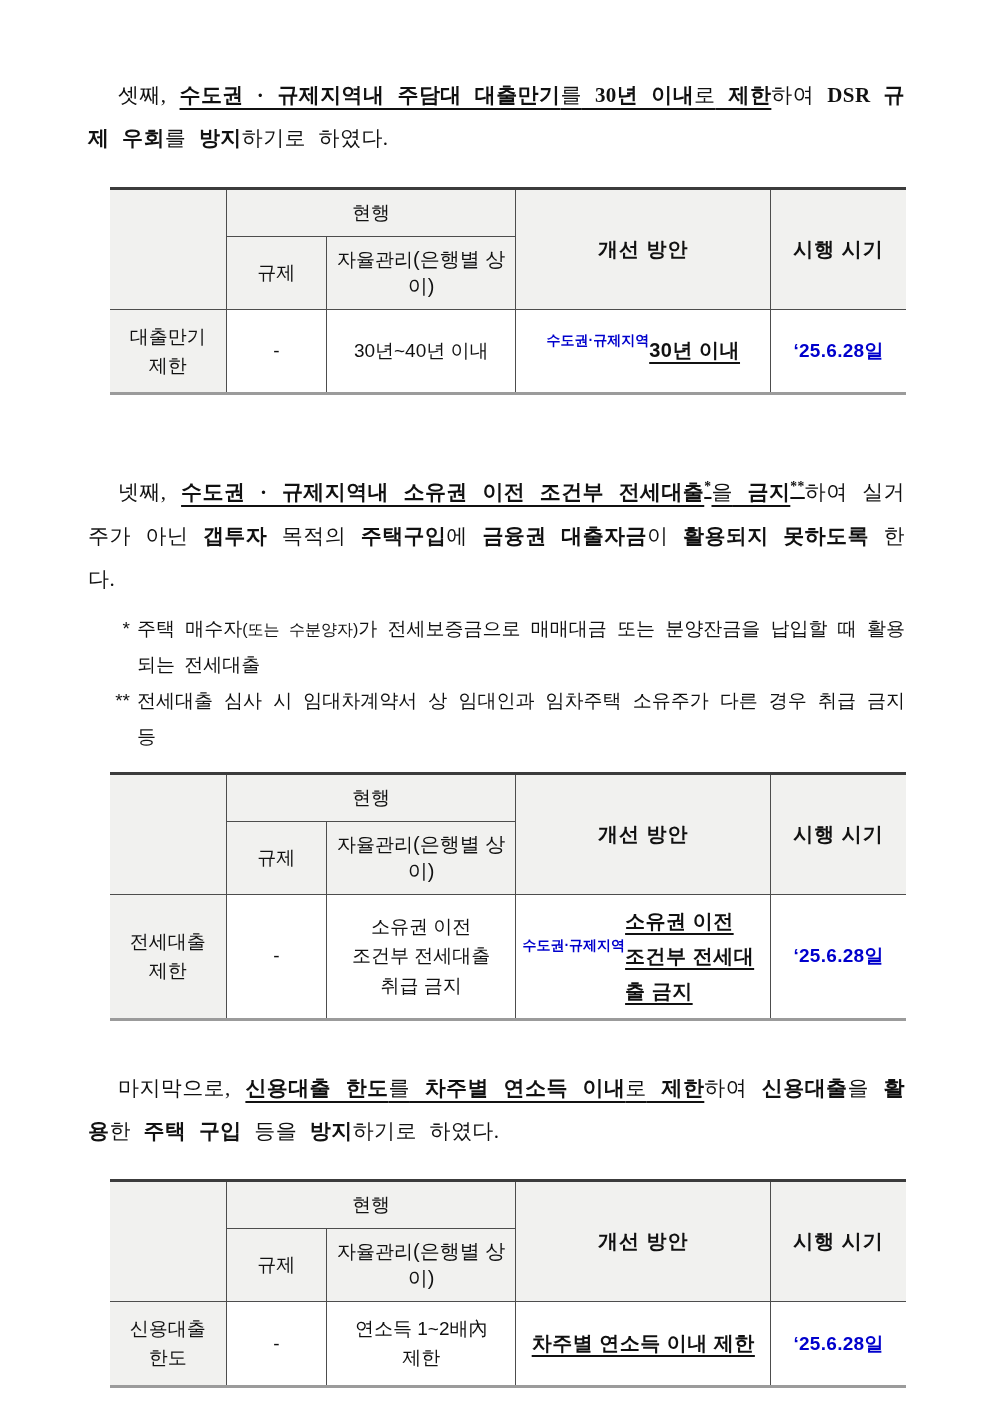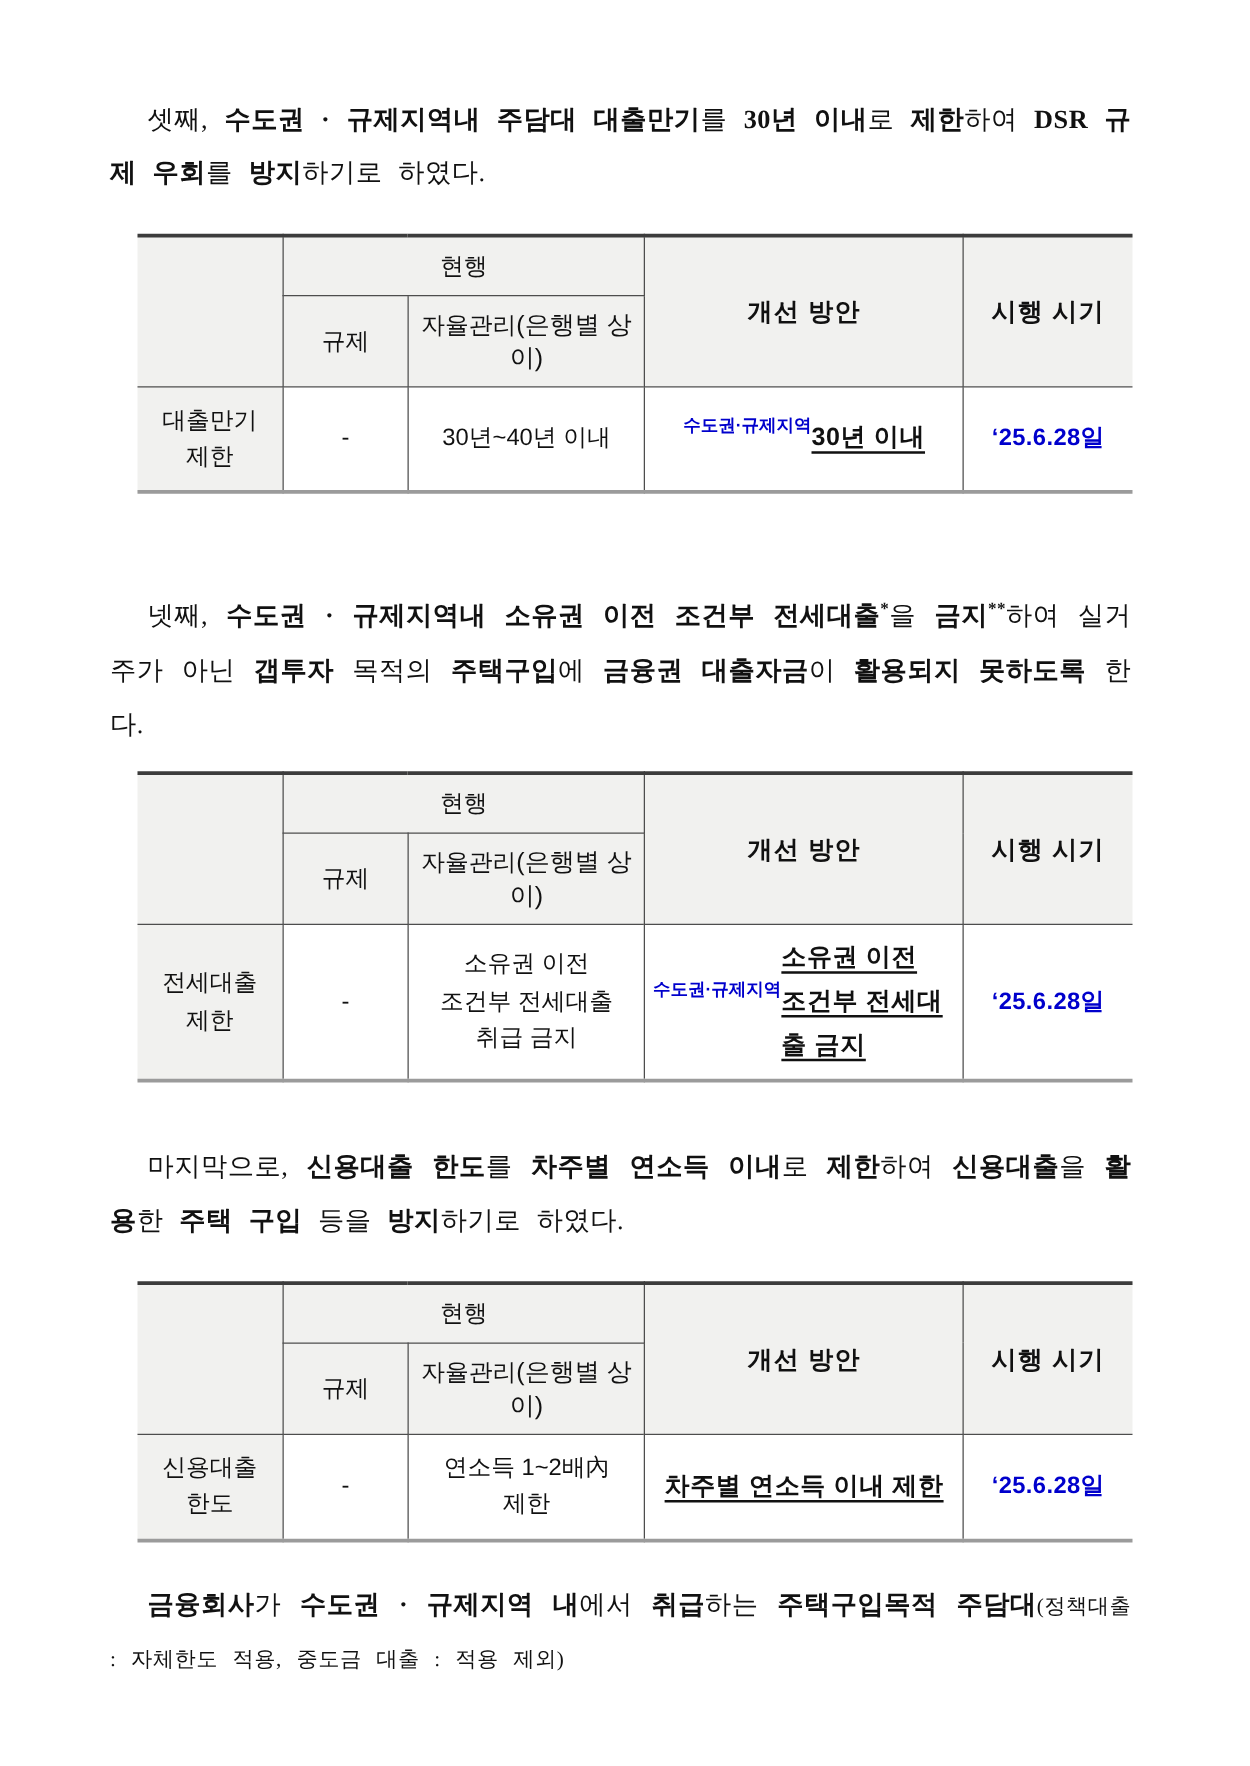--- a/index.html
+++ b/index.html
@@ -15,21 +15,21 @@
     width:1000px;min-height:1413px;background:#ffffff;position:relative;
     font-family:"Liberation Serif","DejaVu Serif",serif;color:#111;
   }
   .content{padding:74px 95px 0 88px;}
   
   .body-text{
     font-size:21px;line-height:2.06;text-align:justify;
     letter-spacing:0.4px;word-spacing:7px;text-indent:30px;
   }
   .body-text .b{font-weight:bold;}
-  .body-text .u{text-underline-offset:6px;text-decoration-thickness:1.5px;}
+  .body-text .u{text-decoration:underline;text-underline-offset:6px;text-decoration-thickness:1.5px;}
   .body-text .sm{font-size:17px;}
   sup{font-size:0.65em;}
   
   .footnotes{margin-top:10px;font-family:"Liberation Sans","DejaVu Sans",sans-serif;}
   .footnote{
     font-size:19px;line-height:1.9;text-align:justify;word-spacing:4px;
     padding-left:49px;
   }
   .footnote .fn-marker{display:inline-block;width:36px;margin-left:-36px;text-align:right;padding-right:7px;}
   .footnote .sm{font-size:16px;}
@@ -122,20 +122,24 @@
                 <span class="imp-main">30년 이내</span>
               </div>
           </td>
           <td class="timing">‘25.6.28일</td>
         </tr>
       </tbody>
     </table>
 
     <p class="body-text mt-p2"><span>넷째, </span><span class="b u">수도권 · 규제지역내 소유권 이전 조건부 전세대출</span><sup class="b u">*</sup><span class="u">을</span><span class="b u"> 금지</span><sup class="b u">**</sup><span>하여 실거주가 아닌 </span><span class="b">갭투자</span><span> 목적의 </span><span class="b">주택구입</span><span>에 </span><span class="b">금융권 대출자금</span><span>이 </span><span class="b">활용되지 못하도록</span><span> 한다.</span></p>
 
+    <div class="footnotes">
+      <p class="footnote"><span class="fn-marker">*</span><span>주택 매수자</span><span class="sm">(또는 수분양자)</span><span>가 전세보증금으로 매매대금 또는 분양잔금을 납입할 때 활용되는 전세대출</span></p>
+      <p class="footnote"><span class="fn-marker">**</span><span>전세대출 심사 시 임대차계약서 상 임대인과 임차주택 소유주가 다른 경우 취급 금지 등</span></p>
+    </div>
 
     <table class="policy-table mt-table2 t2">
       <colgroup>
           <col style="width:14.6%">
           <col style="width:12.6%">
           <col style="width:23.8%">
           <col style="width:32%">
           <col style="width:17%">
         </colgroup>
       <thead>

